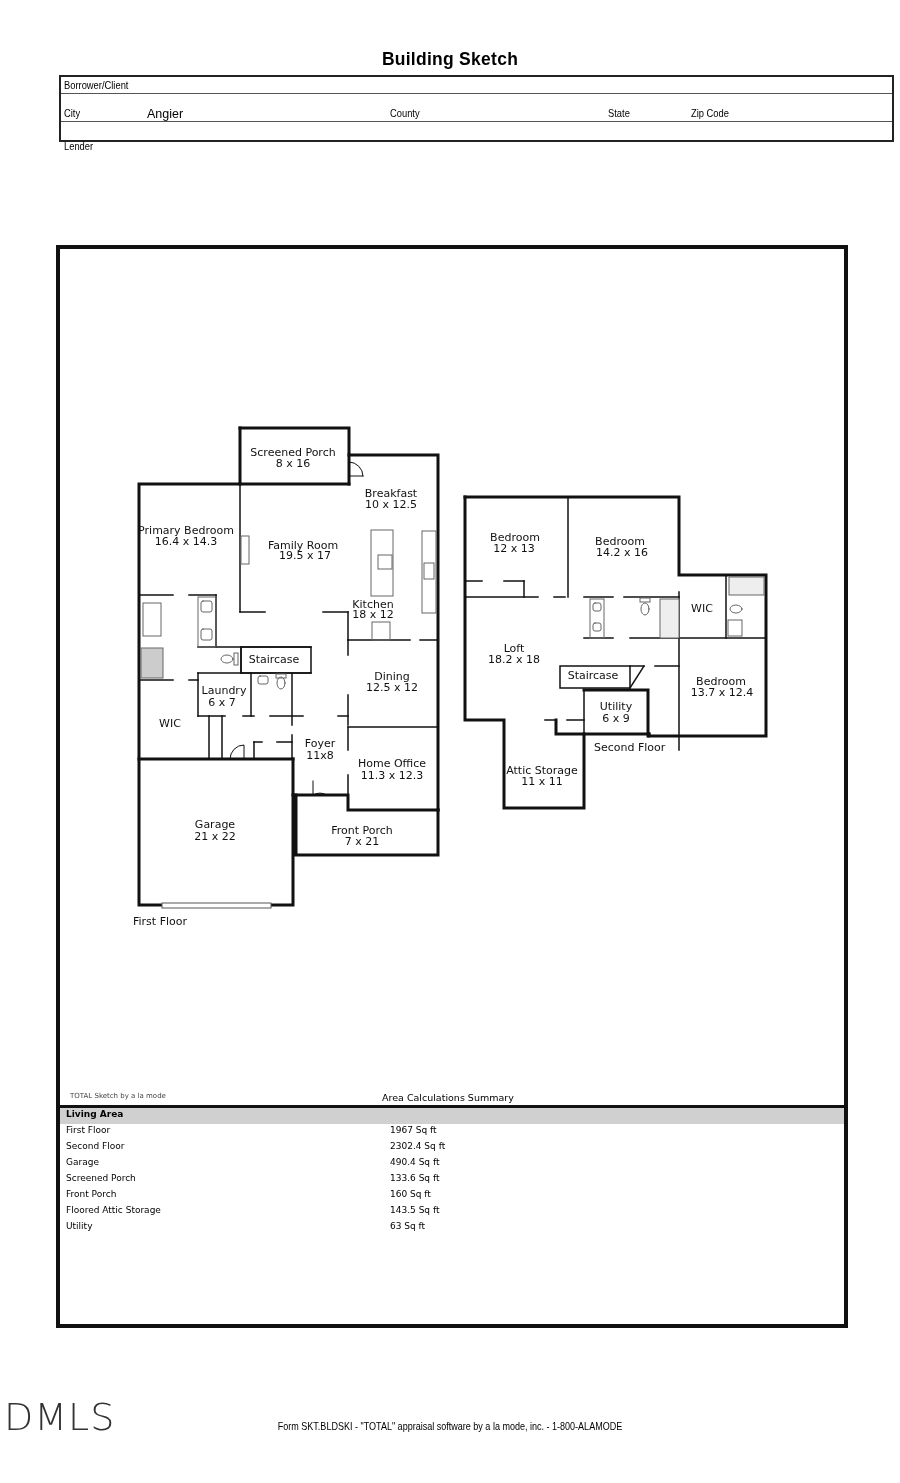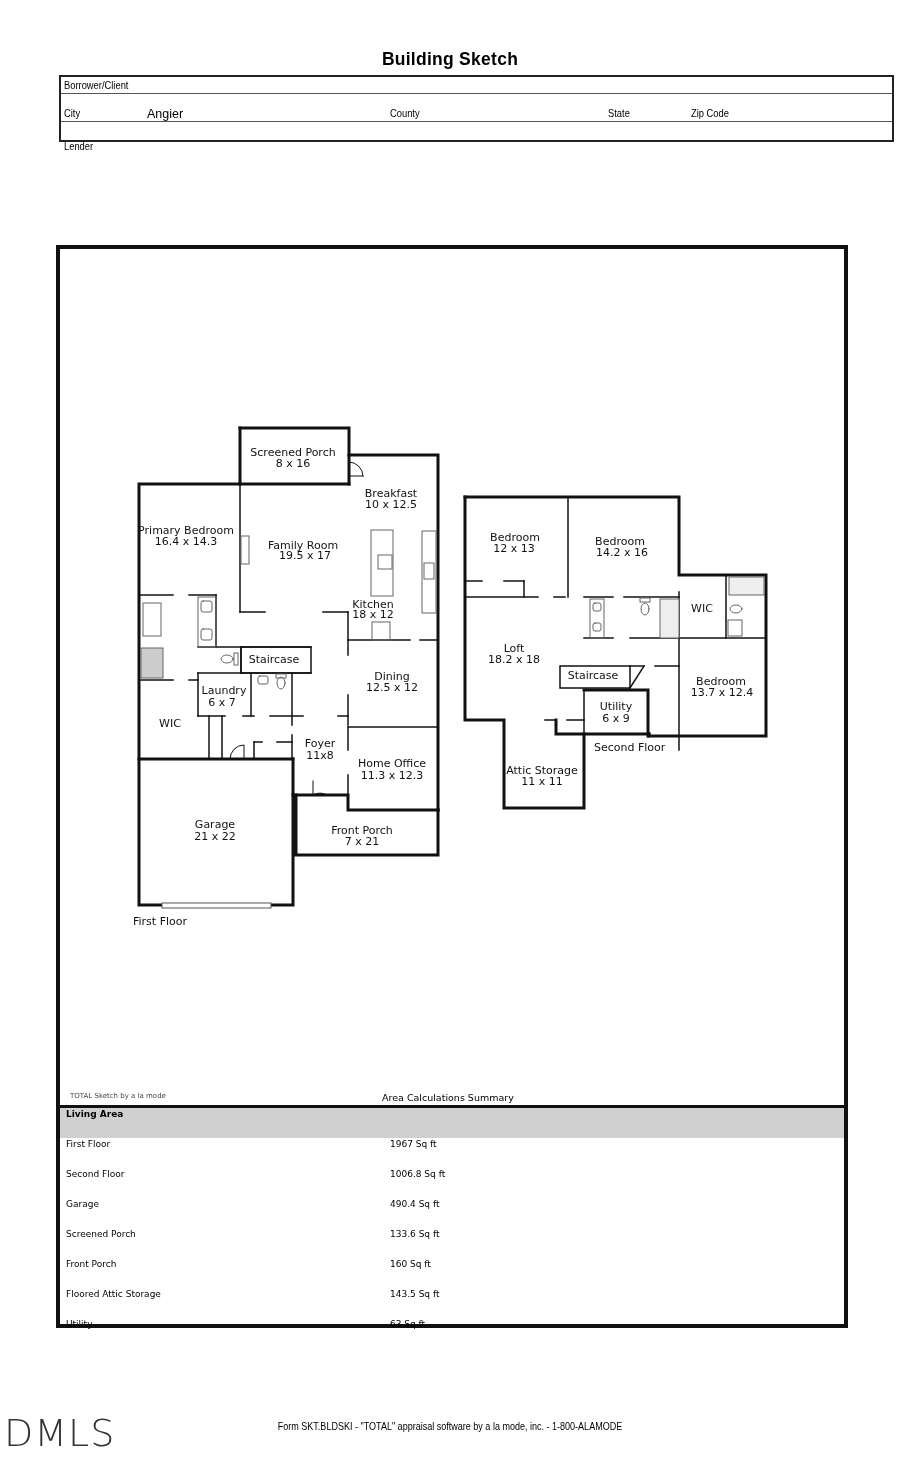--- a/index.html
+++ b/index.html
@@ -12,26 +12,26 @@
   .hdr-lbl { position:absolute; left:3px; transform:scaleX(0.85); transform-origin:left center; }
   .hdr-val { position:absolute; font-size:12.5px; font-family:"Liberation Sans", sans-serif; }
   .frame { left:56px; top:245px; width:792px; height:1083px; border:4px solid #111; box-sizing:border-box; }
   .plan { left:0; top:0; }
   .room-lbl { font-family:"DejaVu Sans", sans-serif; font-size:11px; text-anchor:middle; fill:#111; }
   .floor-lbl { font-family:"DejaVu Sans", sans-serif; font-size:11px; fill:#111; }
   .credit { left:70px; top:1092px; font-size:7px; color:#444; font-family:"DejaVu Sans", sans-serif; }
   .sumtitle { left:382px; top:1092px; font-size:9.5px; font-weight:normal; font-family:"DejaVu Sans", sans-serif; }
   .sumline { left:60px; top:1105px; width:785px; height:3px; background:#111; }
   .table { left:60px; top:1108px; width:784px; }
-  .trow { position:relative; height:30px; font-size:9px; line-height:12.8px; font-family:"DejaVu Sans", sans-serif; }
+  .trow { position:relative; height:16px; font-size:9px; line-height:12.8px; font-family:"DejaVu Sans", sans-serif; }
   .trow.head { background:#d0d0d0; font-weight:bold; }
   .trow.bold { font-weight:bold; }
   .tl { position:absolute; left:6px; }
   .tv { position:absolute; left:330px; width:100px; text-align:left; }
-  .dmls { left:4px; top:1395px; font-size:38px; font-weight:100; letter-spacing:1px; color:#333; font-family:"DejaVu Sans", sans-serif;margin-top:16px; -webkit-text-stroke:0; }
+  .dmls { left:4px; top:1395px; font-size:38px; font-weight:100; letter-spacing:1px; color:#333; font-family:"DejaVu Sans", sans-serif; -webkit-text-stroke:0; }
   .footer { left:0; width:900px; top:1420px; text-align:center; font-size:11px; font-family:"Liberation Sans", sans-serif; transform:scaleX(0.82); }
 </style>
 </head>
 <body>
 
 <div class="abs title">Building Sketch</div>
 
 <div class="abs hdr">
   <div class="hdr-row" style="top:0">
     <span class="hdr-lbl">Borrower/Client</span>
@@ -218,21 +218,21 @@
   <div class="trow head">
     <span class="tl">Living Area</span>
     <span class="tv"></span>
   </div>
   <div class="trow">
     <span class="tl">First Floor</span>
     <span class="tv">1967 Sq ft</span>
   </div>
   <div class="trow">
     <span class="tl">Second Floor</span>
-    <span class="tv">1006.8 Sq ft</span>
+    <span class="tv">2302.4 Sq ft</span>
   </div>
   <div class="trow">
     <span class="tl">Garage</span>
     <span class="tv">490.4 Sq ft</span>
   </div>
   <div class="trow">
     <span class="tl">Screened Porch</span>
     <span class="tv">133.6 Sq ft</span>
   </div>
   <div class="trow">

